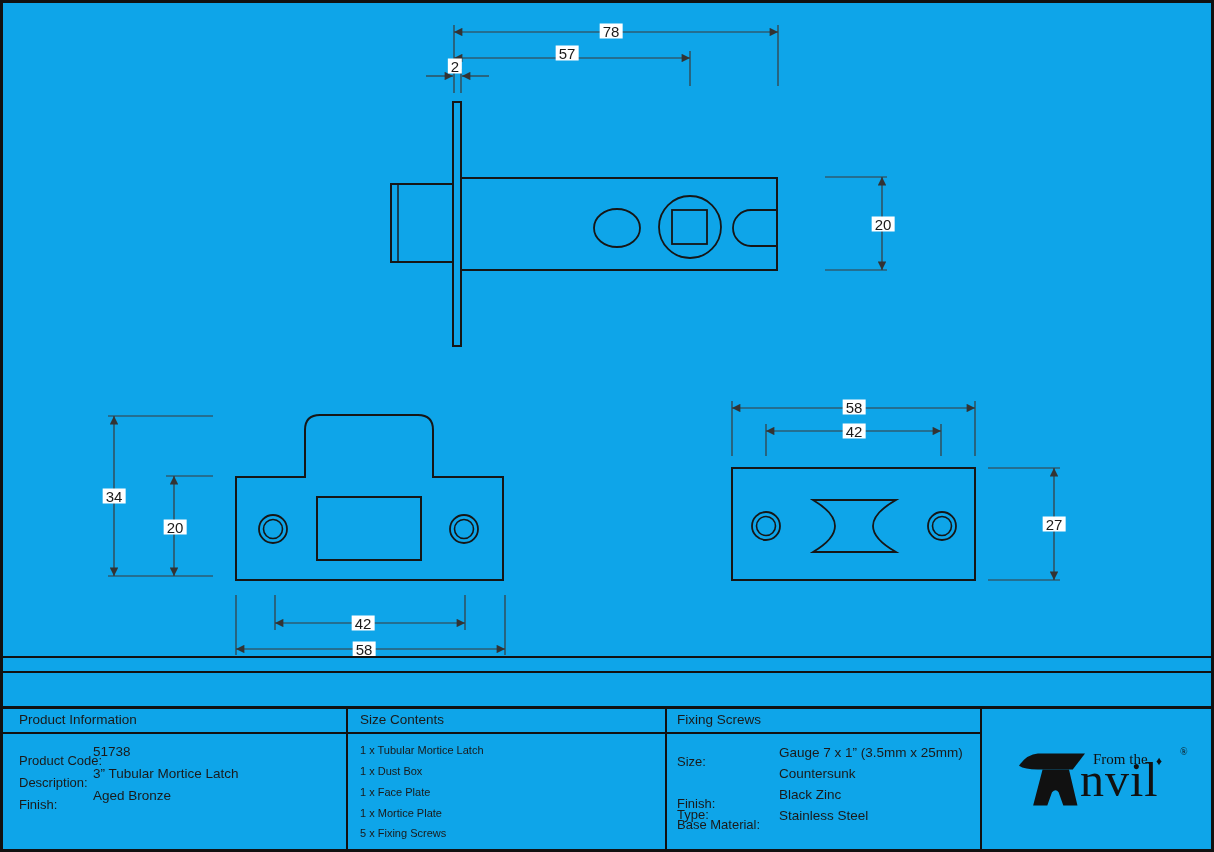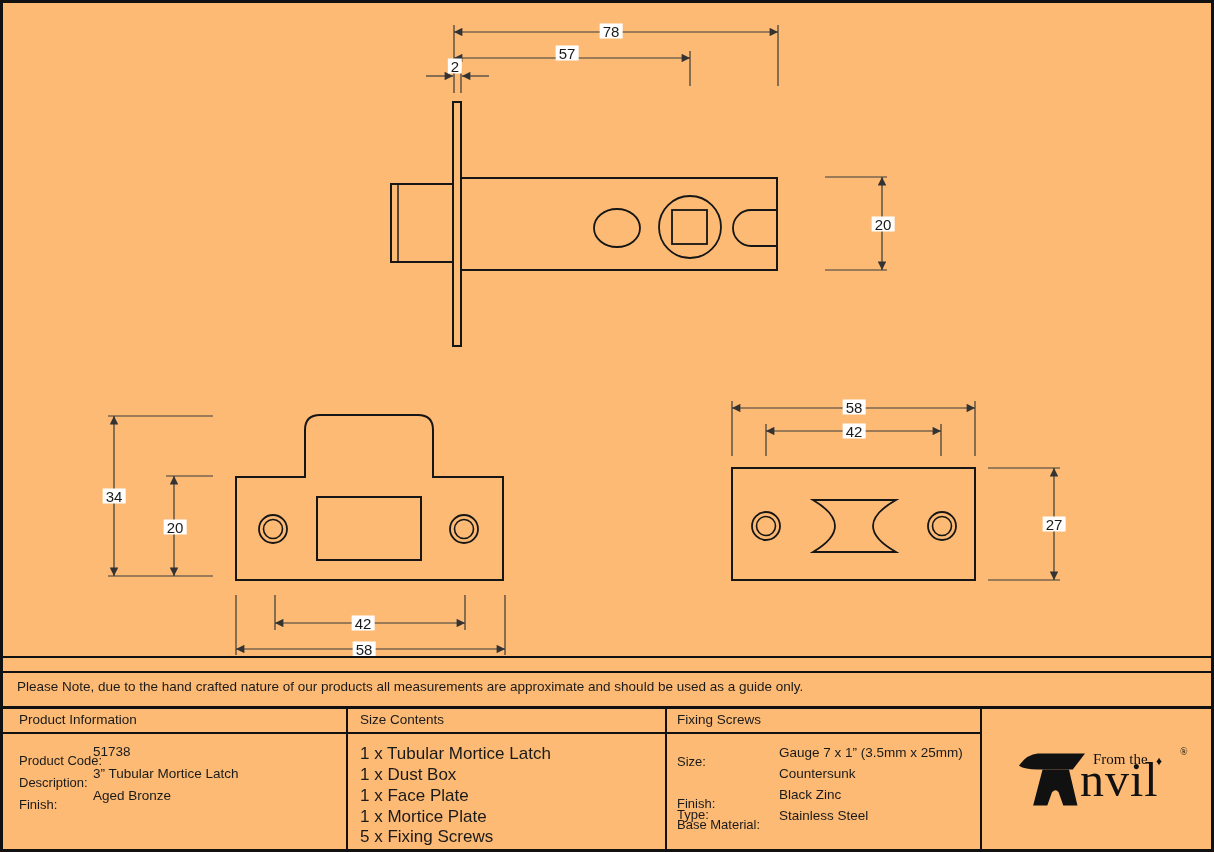--- a/index.html
+++ b/index.html
@@ -1,19 +1,19 @@
 <!DOCTYPE html>
 <html><head>
 <meta charset="utf-8">
 <style>
   html,body{margin:0;padding:0;background:#888;}
   .page{
     position:relative;
     width:1214px;height:852px;
-    background:#fdba74;
+    background:#0ea5e9;
     border:3px solid #111;
     box-sizing:border-box;
     overflow:hidden;
     font-family:"Liberation Sans", sans-serif;
     color:#1a1a1a;
   }
   .drawing-svg{position:absolute;left:0;top:0;}
   .dim{
     position:absolute;
     transform:translate(-50%,-50%);
@@ -24,21 +24,21 @@
     color:#1a1a1a;
     white-space:nowrap;
   }
   .hline{position:absolute;left:0;right:0;background:#111;}
   .vline{position:absolute;background:#111;}
   .note-text{
     position:absolute;left:14px;top:676px;
     font-size:13.5px;color:#1a1a1a;white-space:nowrap;
   }
   .cell-title{position:absolute;font-size:13.5px;white-space:nowrap;}
-  .trow{position:absolute;font-size:17px;white-space:nowrap;text-align:center;}
+  .trow{position:absolute;font-size:11px;white-space:nowrap;text-align:center;}
   .tlabel{position:absolute;font-size:13px;white-space:nowrap;margin-top:9px;}
   .tvalue{position:absolute;font-size:13.5px;white-space:nowrap;}
   .logo-box{position:absolute;left:980px;top:706px;width:226px;height:143px;}
   .logo-from{
     position:absolute;left:110px;top:42px;
     font-family:"Liberation Serif", serif;font-size:15px;color:#111;white-space:nowrap;
   }
   .logo-brand{
     position:absolute;left:97px;top:47px;
     font-family:"Liberation Serif", serif;font-size:48px;line-height:1;color:#111;
@@ -157,21 +157,20 @@
   <span class="dim" style="left:1051px;top:521px">27</span>
 
   <div class="hline" style="top:653px;height:2px"></div>
   <div class="hline" style="top:668px;height:2px"></div>
   <div class="hline" style="top:703px;height:2.5px"></div>
   <div class="hline" style="top:729px;height:2px;right:auto;width:979px"></div>
   <div class="vline" style="left:343px;top:703px;width:2px;height:146px"></div>
   <div class="vline" style="left:662px;top:703px;width:2px;height:146px"></div>
   <div class="vline" style="left:977px;top:703px;width:2px;height:146px"></div>
 
-  <div class="note-text">Please Note, due to the hand crafted nature of our products all measurements are approximate and should be used as a guide only.</div>
 
   <div class="cell-title" style="left:16px;top:709px">Product Information</div>
   <div class="tlabel" style="left:16px;top:741px">Product Code:</div>
   <div class="tvalue" style="left:90px;top:741px">51738</div>
   <div class="tlabel" style="left:16px;top:763px">Description:</div>
   <div class="tvalue" style="left:90px;top:763px">3” Tubular Mortice Latch</div>
   <div class="tlabel" style="left:16px;top:785px">Finish:</div>
   <div class="tvalue" style="left:90px;top:785px">Aged Bronze</div>
 
   <div class="cell-title" style="left:357px;top:709px">Size Contents</div>

